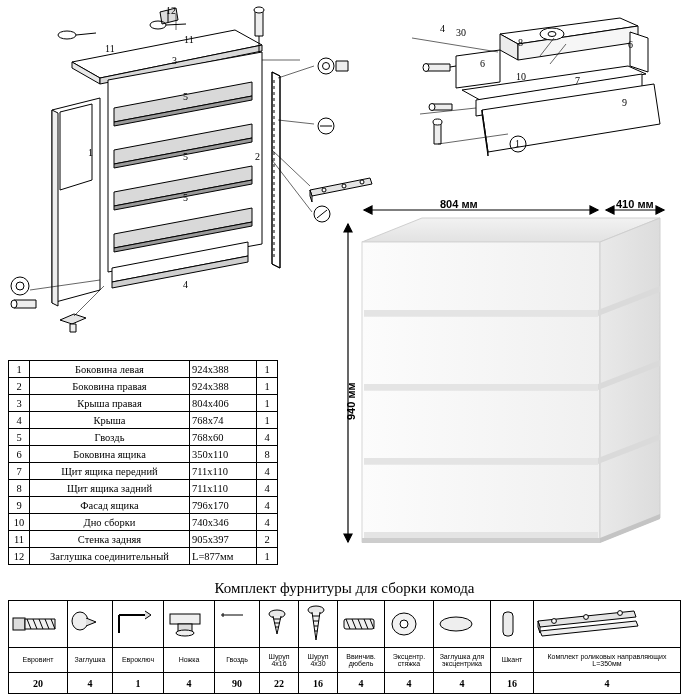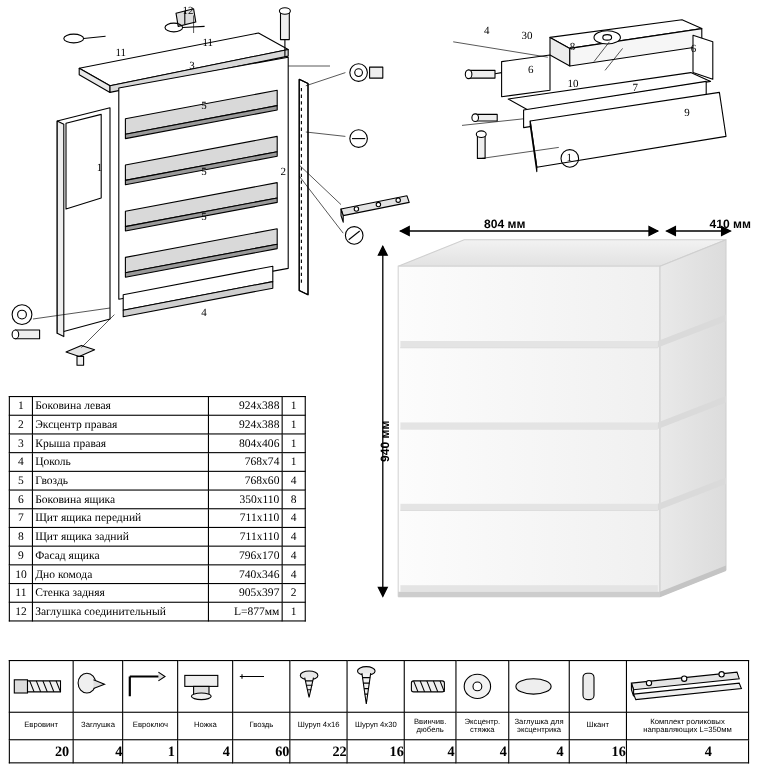--- a/index.html
+++ b/index.html
@@ -8,35 +8,35 @@
 
   
   .abs{position:absolute;}
   svg{display:block;}
   .lbl{position:absolute;font-family:"Liberation Serif",serif;font-size:10px;line-height:1;}
 
   
   .parts{position:absolute;left:8px;top:360px;width:270px;border-collapse:collapse;font-size:10.5px;}
   .parts td{border:1px solid #000;padding:1px 2px;height:14px;}
   .parts td.num{width:16px;text-align:center;}
-  .parts td.nm{}
-  .parts td.dim{width:62px;text-align:right;}
+  .parts td.nm{text-align:center;}
+  .parts td.dim{width:62px;text-align:left;}
   .parts td.qty{width:16px;text-align:center;}
 
   
   .dimtxt{position:absolute;font-family:"Liberation Sans",sans-serif;font-weight:bold;font-size:11px;}
   .vert{transform:rotate(-90deg);transform-origin:left top;}
 
   
   .hwtitle{position:absolute;left:0;right:0;top:580px;text-align:center;font-size:15px;font-family:"Liberation Serif",serif;}
   .hw{position:absolute;left:8px;top:600px;width:673px;border-collapse:collapse;font-size:7.5px;font-family:"Liberation Sans",sans-serif;}
   .hw td{border:1px solid #000;text-align:center;vertical-align:middle;padding:0;}
   .hw tr.icons td{height:46px;}
   .hw tr.names td{height:22px;font-size:7px;line-height:1.05;padding:1px;}
-  .hw tr.counts td{height:20px;font-size:13px;font-weight:bold;font-family:"Liberation Serif",serif;padding-left:38px;}
+  .hw tr.counts td{height:20px;font-size:10px;font-weight:bold;font-family:"Liberation Serif",serif;}
 </style>
 </head>
 <body>
 
 <div class="wrap">
 
   <div class="abs" style="left:0;top:0;width:380px;height:350px;">
     <svg width="380" height="350" viewBox="0 0 380 350">
       <g fill="none" stroke="#000" stroke-width="1" stroke-linejoin="round">
 
@@ -184,21 +184,21 @@
           <line x1="48" y1="140" x2="118" y2="130"></line>
           <line x1="150" y1="52" x2="164" y2="34"></line>
           <line x1="160" y1="60" x2="176" y2="40"></line>
         </g>
         <circle cx="128" cy="140" r="8"></circle>
       </g>
     </svg>
   </div>
 
   <div class="lbl" style="left:440px;top:24px;">4</div>
-  <div class="lbl" style="left:474px;top:28px;">30</div>
+  <div class="lbl" style="left:456px;top:28px;">30</div>
   <div class="lbl" style="left:518px;top:38px;">8</div>
   <div class="lbl" style="left:628px;top:40px;">6</div>
   <div class="lbl" style="left:480px;top:59px;">6</div>
   <div class="lbl" style="left:516px;top:72px;">10</div>
   <div class="lbl" style="left:575px;top:76px;">7</div>
   <div class="lbl" style="left:622px;top:98px;">9</div>
   <div class="lbl" style="left:515px;top:139px;">1</div>
 
   <div class="abs" style="left:330px;top:200px;width:355px;height:360px;">
     <svg width="355" height="360" viewBox="0 0 355 360">
@@ -258,46 +258,46 @@
         <polygon points="276,10 284,6 284,14"></polygon>
           <polygon points="334,10 326,6 326,14"></polygon>
 
         <line x1="18" y1="24" x2="18" y2="342"></line>
         <polygon points="18,24 14,32 22,32"></polygon>
           <polygon points="18,342 14,334 22,334"></polygon>
       </g>
     </svg>
   </div>
   <div class="dimtxt" style="left:440px;top:198px;">804 мм</div>
-  <div class="dimtxt" style="left:645px;top:198px;">410 мм</div>
+  <div class="dimtxt" style="left:616px;top:198px;">410 мм</div>
   <div class="dimtxt vert" style="left:345px;top:420px;">940 мм</div>
 
   <table class="parts">
     <tbody>
       <tr>
         <td class="num">1</td>
         <td class="nm">Боковина левая</td>
         <td class="dim">924х388</td>
         <td class="qty">1</td>
       </tr>
       <tr>
         <td class="num">2</td>
-        <td class="nm">Эксцентр правая</td>
+        <td class="nm">Боковина правая</td>
         <td class="dim">924х388</td>
         <td class="qty">1</td>
       </tr>
       <tr>
         <td class="num">3</td>
         <td class="nm">Крыша правая</td>
         <td class="dim">804х406</td>
         <td class="qty">1</td>
       </tr>
       <tr>
         <td class="num">4</td>
-        <td class="nm">Цоколь</td>
+        <td class="nm">Крыша</td>
         <td class="dim">768х74</td>
         <td class="qty">1</td>
       </tr>
       <tr>
         <td class="num">5</td>
         <td class="nm">Гвоздь</td>
         <td class="dim">768х60</td>
         <td class="qty">4</td>
       </tr>
       <tr>
@@ -319,39 +319,40 @@
         <td class="qty">4</td>
       </tr>
       <tr>
         <td class="num">9</td>
         <td class="nm">Фасад ящика</td>
         <td class="dim">796х170</td>
         <td class="qty">4</td>
       </tr>
       <tr>
         <td class="num">10</td>
-        <td class="nm">Дно комода</td>
+        <td class="nm">Дно сборки</td>
         <td class="dim">740х346</td>
         <td class="qty">4</td>
       </tr>
       <tr>
         <td class="num">11</td>
         <td class="nm">Стенка задняя</td>
         <td class="dim">905х397</td>
         <td class="qty">2</td>
       </tr>
       <tr>
         <td class="num">12</td>
         <td class="nm">Заглушка соединительный</td>
         <td class="dim">L=877мм</td>
         <td class="qty">1</td>
       </tr>
     </tbody>
   </table>
 
+  <div class="hwtitle">Комплект фурнитуры для сборки комода</div>
 
   <table class="hw">
     <tbody>
         <tr class="icons">
       <td style="width:58px">
         <span>
           <svg width="52" height="34" viewBox="0 0 52 34">
                 <g stroke="#000" fill="none" stroke-width="1">
             <rect x="4" y="11" width="12" height="12" fill="#ddd"></rect>
             <path d="M16,12 L46,12 L46,22 L16,22Z" fill="#f0f0f0"></path>
@@ -488,21 +489,21 @@
       <td>Эксцентр. стяжка</td>
       <td>Заглушка для эксцентрика</td>
       <td>Шкант</td>
       <td>Комплект роликовых направляющих L=350мм</td>
     </tr>
     <tr class="counts">
       <td>20</td>
       <td>4</td>
       <td>1</td>
       <td>4</td>
-      <td>60</td>
+      <td>90</td>
       <td>22</td>
       <td>16</td>
       <td>4</td>
       <td>4</td>
       <td>4</td>
       <td>16</td>
       <td>4</td>
     </tr>
   </tbody>
     </table>

